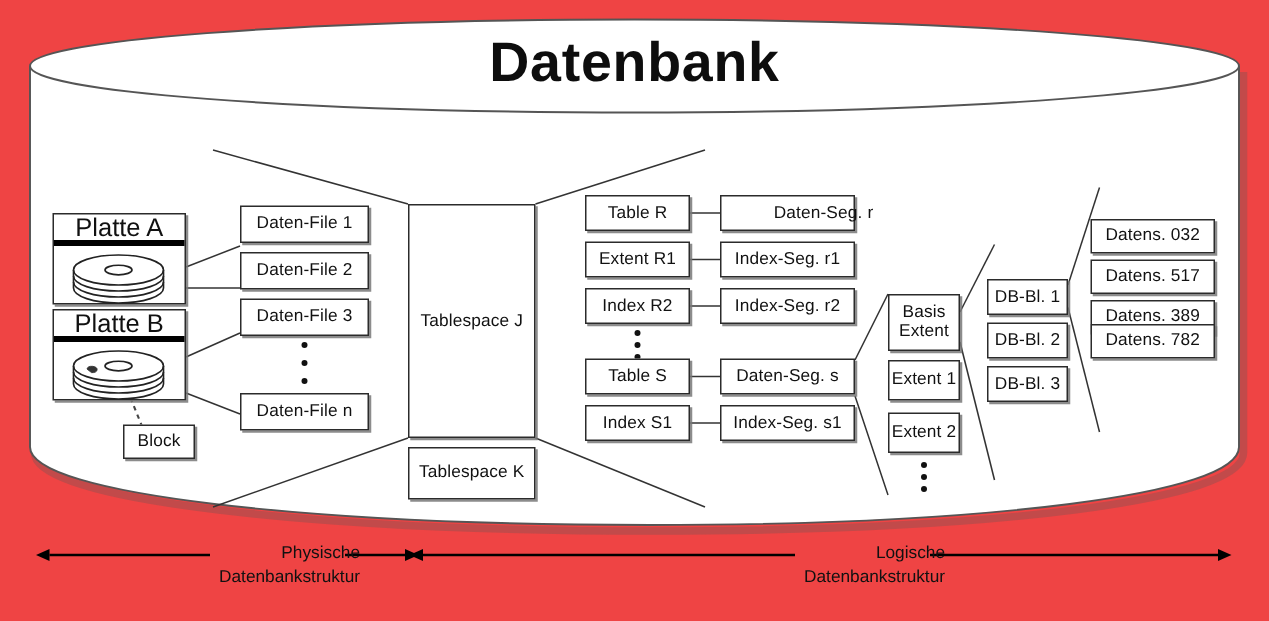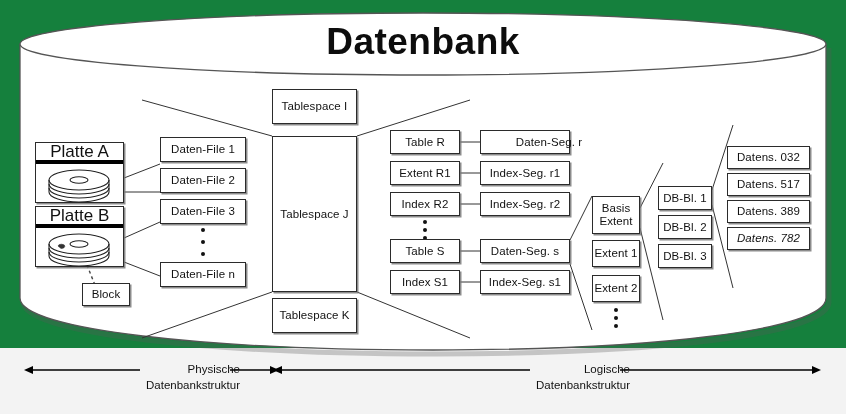--- a/index.html
+++ b/index.html
@@ -2,21 +2,21 @@
 <html><head>
 <meta charset="utf-8">
 <style>
   html,body{margin:0;padding:0;}
   body{
     width:846px;height:414px;
     background:#f3f3f3;
     font-family:"Liberation Sans", sans-serif;
     overflow:hidden;
   }
-  #stage{position:relative;width:846px;height:348px;background:#15803d;}
+  #stage{position:relative;width:846px;height:414px;background:#ef4444;}
   #svg-layer{position:absolute;left:0;top:0;width:846px;height:414px;}
 
   
   .box{
     position:absolute;
     box-sizing:border-box;
     background:#ffffff;
     border:1px solid #2b2b2b;
     box-shadow:1.5px 1.5px 0 rgba(120,120,120,.85);
     display:flex;align-items:center;justify-content:center;
@@ -186,21 +186,20 @@
   <div class="box" style="left:160px;top:137px;width:86px;height:25px;">Daten-File 1</div>
   <div class="box" style="left:160px;top:168px;width:86px;height:25px;">Daten-File 2</div>
   <div class="box" style="left:160px;top:199px;width:86px;height:25px;">Daten-File 3</div>
   <div class="vdots" style="left:199px;top:228px;width:8px;height:28px;">
       <i></i>
       <i></i>
       <i></i>
     </div>
   <div class="box" style="left:160px;top:262px;width:86px;height:25px;">Daten-File n</div>
 
-  <div class="box" style="left:272px;top:89px;width:85px;height:35px;">Tablespace I</div>
   <div class="box" style="left:272px;top:136px;width:85px;height:156px;">Tablespace J</div>
   <div class="box" style="left:272px;top:298px;width:85px;height:35px;">Tablespace K</div>
 
   <div class="box" style="left:390px;top:130px;width:70px;height:24px;">Table R</div>
   <div class="box" style="left:390px;top:161px;width:70px;height:24px;">Extent R1</div>
   <div class="box" style="left:390px;top:192px;width:70px;height:24px;">Index R2</div>
   <div class="vdots" style="left:421px;top:220px;width:8px;height:20px;">
       <i></i>
       <i></i>
       <i></i>
@@ -226,21 +225,21 @@
       <i></i>
     </div>
 
   <div class="box" style="left:658px;top:186px;width:54px;height:24px;">DB-Bl. 1</div>
   <div class="box" style="left:658px;top:215px;width:54px;height:24px;">DB-Bl. 2</div>
   <div class="box" style="left:658px;top:244px;width:54px;height:24px;">DB-Bl. 3</div>
 
   <div class="box" style="left:727px;top:146px;width:83px;height:23px;">Datens. 032</div>
   <div class="box" style="left:727px;top:173px;width:83px;height:23px;">Datens. 517</div>
   <div class="box" style="left:727px;top:200px;width:83px;height:23px;">Datens. 389</div>
-  <div class="box" style="left:727px;top:227px;width:83px;height:23px;font-style:italic;">Datens. 782</div>
+  <div class="box" style="left:727px;top:216px;width:83px;height:23px;">Datens. 782</div>
 
   <div class="caption" style="left:130px;top:362px;width:110px;">
     <div>Physische</div>
     <div>Datenbankstruktur</div>
   </div>
   <div class="caption" style="left:520px;top:362px;width:110px;">
     <div>Logische</div>
     <div>Datenbankstruktur</div>
   </div>
 

